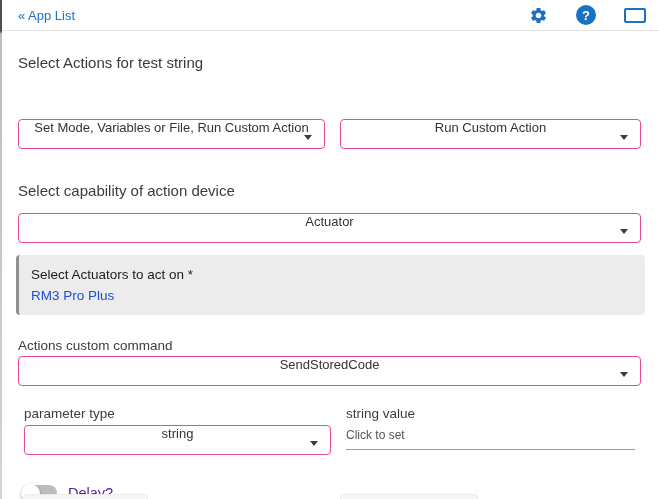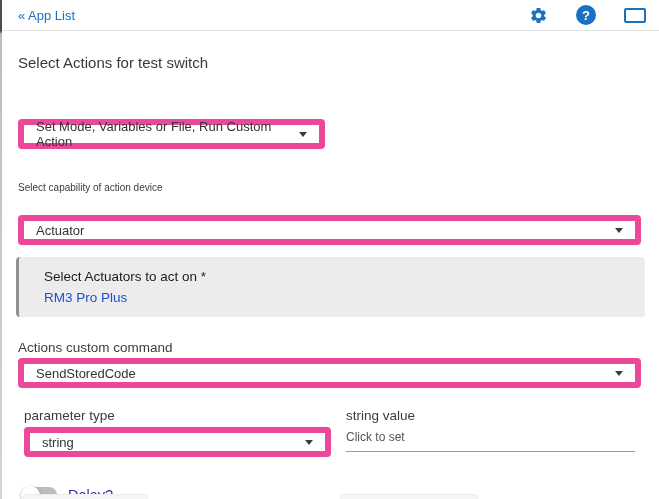--- a/index.html
+++ b/index.html
@@ -39,50 +39,51 @@
     border:2.5px solid #1971c2; border-radius:2px;
     background:#fff; box-sizing:border-box; cursor:pointer;
   }
 
   
   .page-title { margin:23px 18px 0; font-size:15px; color:#3a3a3a; }
 
   
   .select {
     height:30px;
-    border:6px solid #ec4899; border-radius:4px;
+    border:1px solid #ec4899; border-radius:4px;
     background:#fff;
     display:flex; align-items:center;
     padding:0 12px;
     font-size:13px; color:#333;
     box-sizing:border-box;
     cursor:pointer;
+    flex-direction:column;
   }
   .select .caret {
     margin-left:auto;
     width:0; height:0;
     border-left:4.5px solid transparent;
     border-right:4.5px solid transparent;
     border-top:5px solid #3c3c3c;
   }
   .select .caret-pad { padding-left:10px; margin-left:auto; display:flex; }
   .row-top-selects { display:flex; gap:15px; margin:48px 18px 0; }
   .sel-action-category { width:307px; flex:none; }
   .sel-action { flex:1; }
 
-  .section-label { margin:33px 18px 22px; font-size:10px; color:#3c3c3c; }
+  .section-label { margin:33px 18px 14px; font-size:15px; color:#3c3c3c; }
   .full-select { margin:0 18px; }
 
   
   .actuator-box {
     margin:12px 14px 0 16px;
     background:#ececec;
     border-left:3px solid #909090;
     border-radius:4px;
-    padding:12px 0 12px 25px;
+    padding:12px 0 12px 12px;
     box-sizing:border-box;
   }
   .actuator-label { font-size:13.5px; color:#1b1b1b; }
   .actuator-link { font-size:13.5px; color:#1d4ed8; margin-top:6px; cursor:pointer; }
 
   .cmd-label { margin:23px 18px 3px; font-size:13.5px; color:#3c3c3c; }
 
   
   .param-row { display:flex; gap:15px; margin:20px 24px 0; }
   .param-col-left { width:307px; flex:none; }
@@ -134,25 +135,31 @@
     <a class="back-link">« App List</a>
     <div class="header-icons">
       <svg class="gear-icon" viewBox="0 0 24 24">
         <path fill="#1971c2" d="M19.14,12.94c0.04-0.3,0.06-0.61,0.06-0.94c0-0.32-0.02-0.64-0.07-0.94l2.03-1.58c0.18-0.14,0.23-0.41,0.12-0.61 l-1.92-3.32c-0.12-0.22-0.37-0.29-0.59-0.22l-2.39,0.96c-0.5-0.38-1.03-0.7-1.62-0.94L14.4,2.81c-0.04-0.24-0.24-0.41-0.48-0.41 h-3.84c-0.24,0-0.43,0.17-0.47,0.41L9.25,5.35C8.66,5.59,8.12,5.92,7.63,6.29L5.24,5.33c-0.22-0.08-0.47,0-0.59,0.22L2.74,8.87 C2.62,9.08,2.66,9.34,2.86,9.48l2.03,1.58C4.84,11.36,4.8,11.69,4.8,12s0.02,0.64,0.07,0.94l-2.03,1.58 c-0.18,0.14-0.23,0.41-0.12,0.61l1.92,3.32c0.12,0.22,0.37,0.29,0.59,0.22l2.39-0.96c0.5,0.38,1.03,0.7,1.62,0.94l0.36,2.54 c0.05,0.24,0.24,0.41,0.48,0.41h3.84c0.24,0,0.44-0.17,0.47-0.41l0.36-2.54c0.59-0.24,1.13-0.56,1.62-0.94l2.39,0.96 c0.22,0.08,0.47,0,0.59-0.22l1.92-3.32c0.12-0.22,0.07-0.47-0.12-0.61L19.14,12.94z M12,15.6c-1.98,0-3.6-1.62-3.6-3.6 s1.62-3.6,3.6-3.6s3.6,1.62,3.6,3.6S13.98,15.6,12,15.6z"></path>
       </svg>
       <div class="help-icon">?</div>
       <div class="window-icon"></div>
     </div>
   </div>
 
-  <div class="page-title">Select Actions for test switch</div>
+  <div class="page-title">Select Actions for test string</div>
 
   <div class="row-top-selects">
     <div class="select sel-action-category">
       <span>Set Mode, Variables or File, Run Custom Action</span>
+      <span class="caret-pad">
+          <span class="caret"></span>
+        </span>
+    </div>
+    <div class="select sel-action">
+      <span>Run Custom Action</span>
       <span class="caret-pad">
           <span class="caret"></span>
         </span>
     </div>
   </div>
 
   <div class="section-label">Select capability of action device</div>
   <div class="select full-select">
     <span>Actuator</span>
     <span class="caret-pad">

